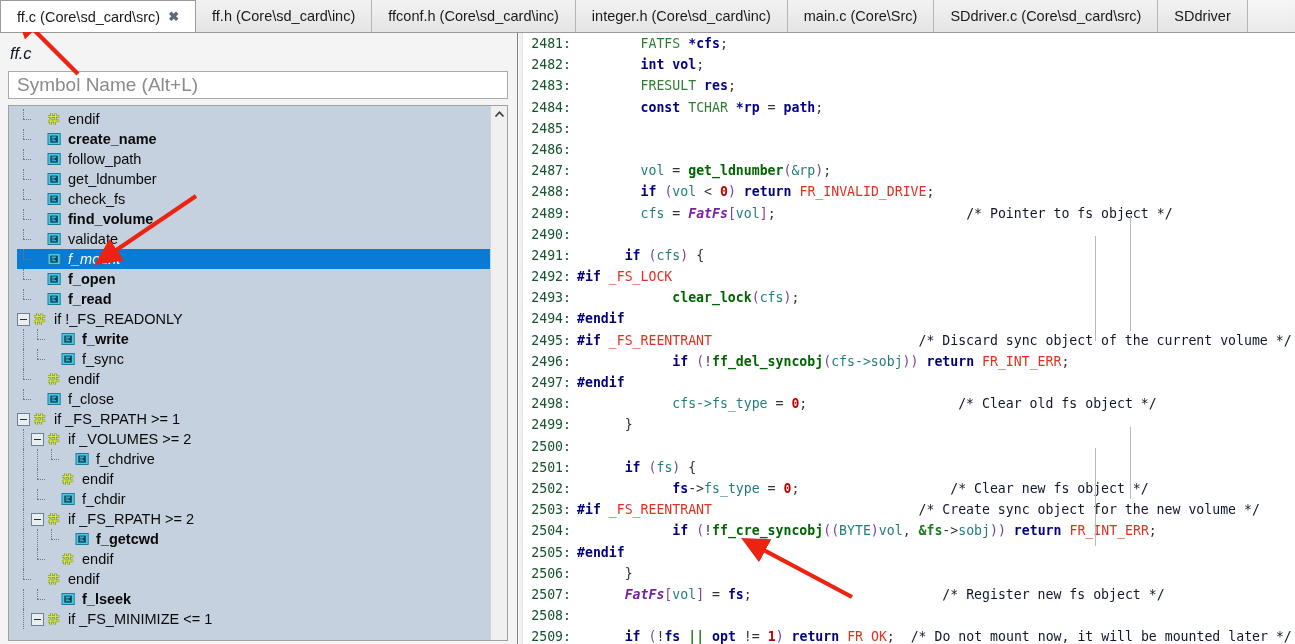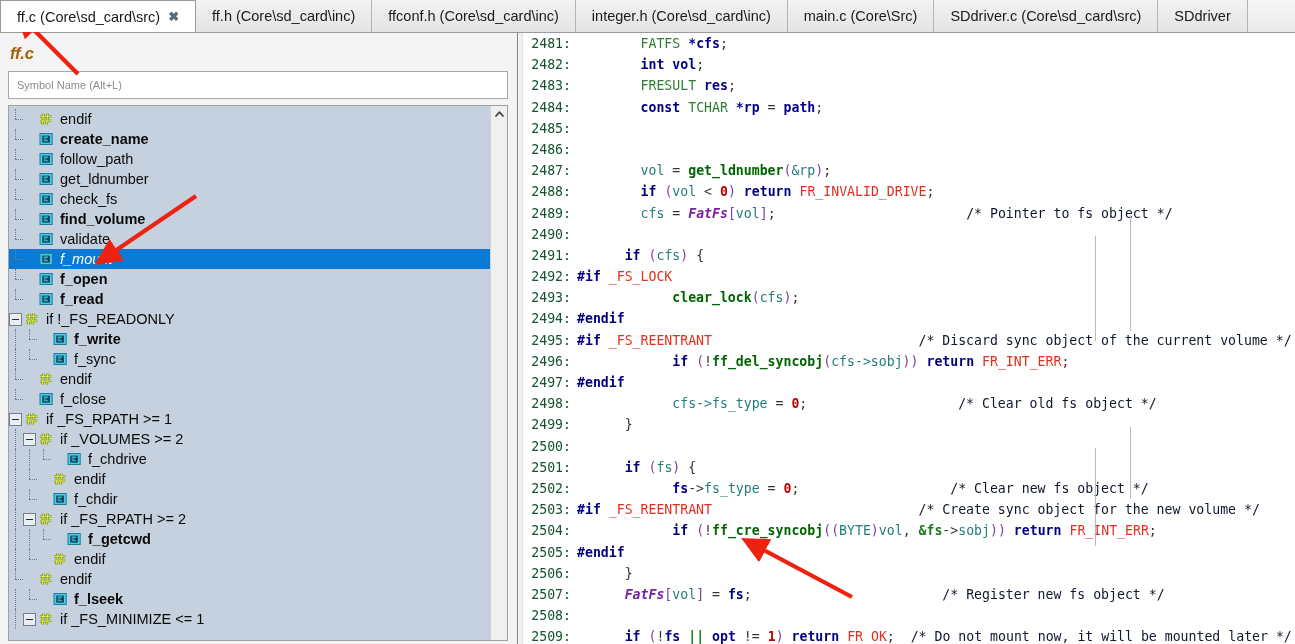--- a/index.html
+++ b/index.html
@@ -47,28 +47,28 @@
 
   
   .leftpane {
     position: absolute; left: 0; top: 33px; width: 518px; height: 611px;
     background: #f4f4f4;
     border-right: 1px solid #808080;
     overflow: hidden;
   }
   .pane-title {
     position: absolute; left: 10px; top: 11px;
-    font-size: 16.5px; font-weight: bold; font-style: italic;
-    color: #a16207; letter-spacing: -0.2px;
+    font-size: 16.5px; font-weight: normal; font-style: italic;
+    color: #0f172a; letter-spacing: -0.2px;
   }
   .symbol-input {
     position: absolute; left: 8px; top: 38px; width: 500px; height: 28px;
     background: #ffffff; border: 1px solid #a9a9a9;
     display: flex; align-items: center; padding: 0 8px;
-    font-size: 11px; color: #8b8b8b;
+    font-size: 19px; color: #8b8b8b;
   }
   .tree-wrap {
     position: absolute; left: 8px; top: 72px; width: 500px; height: 536px;
     background: #c5d1de; border: 1px solid #a0a0a0;
     display: flex; overflow: hidden;
   }
   .tree {
     flex: 1 1 auto; position: relative; overflow: hidden;
     padding-top: 3px;
   }
@@ -80,20 +80,21 @@
   .scroll-up {
     width: 17px; height: 17px;
     display: flex; align-items: center; justify-content: center;
     font-size: 9px; color: #4a4a4a;
   }
 
   .row {
     height: 20px; display: flex; align-items: center;
     font-size: 14.5px; color: #0a0a0a; white-space: nowrap;
     position: relative;
+    margin-left: 8px;
   }
   .row.sel { background: #0a7bd4; color: #ffffff; font-style: italic; }
   .row .lbl { line-height: 20px; }
   .row .lbl.b { font-weight: bold; }
 
   .twisty {
     width: 13px; height: 13px; flex: 0 0 13px;
     border: 1px solid #6e7f8e; background: #e9eef2;
     display: flex; align-items: center; justify-content: center;
     margin-right: 3px;

